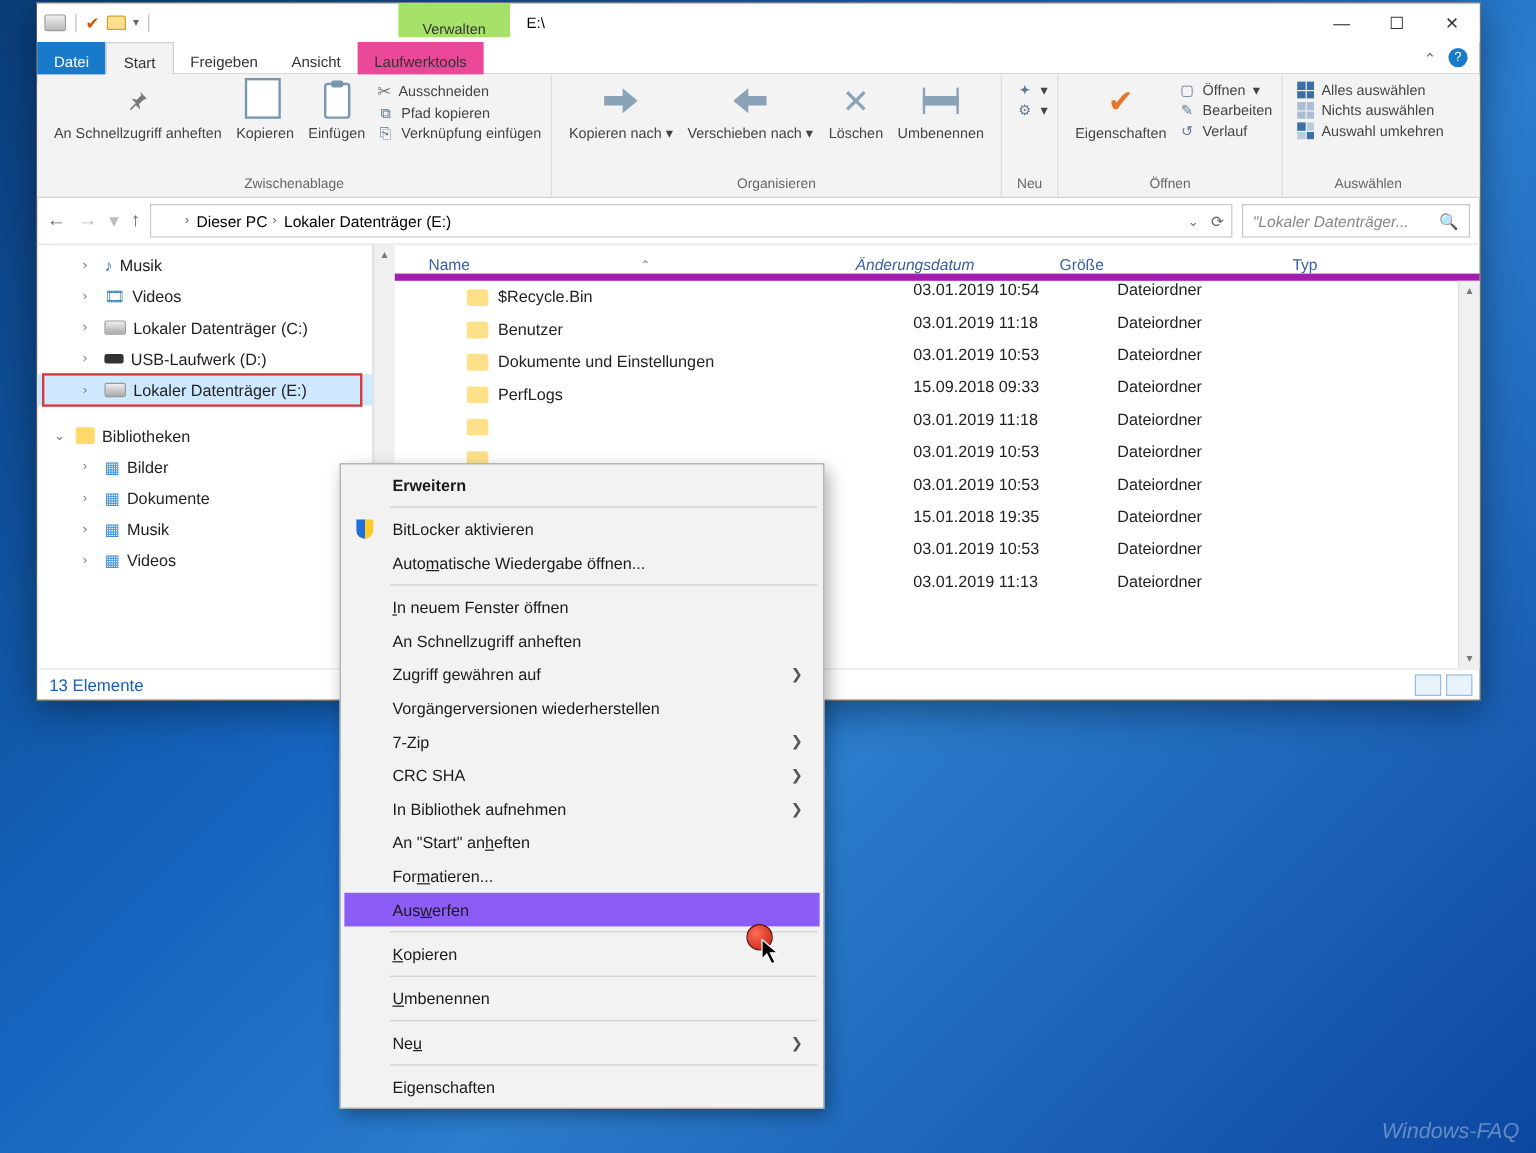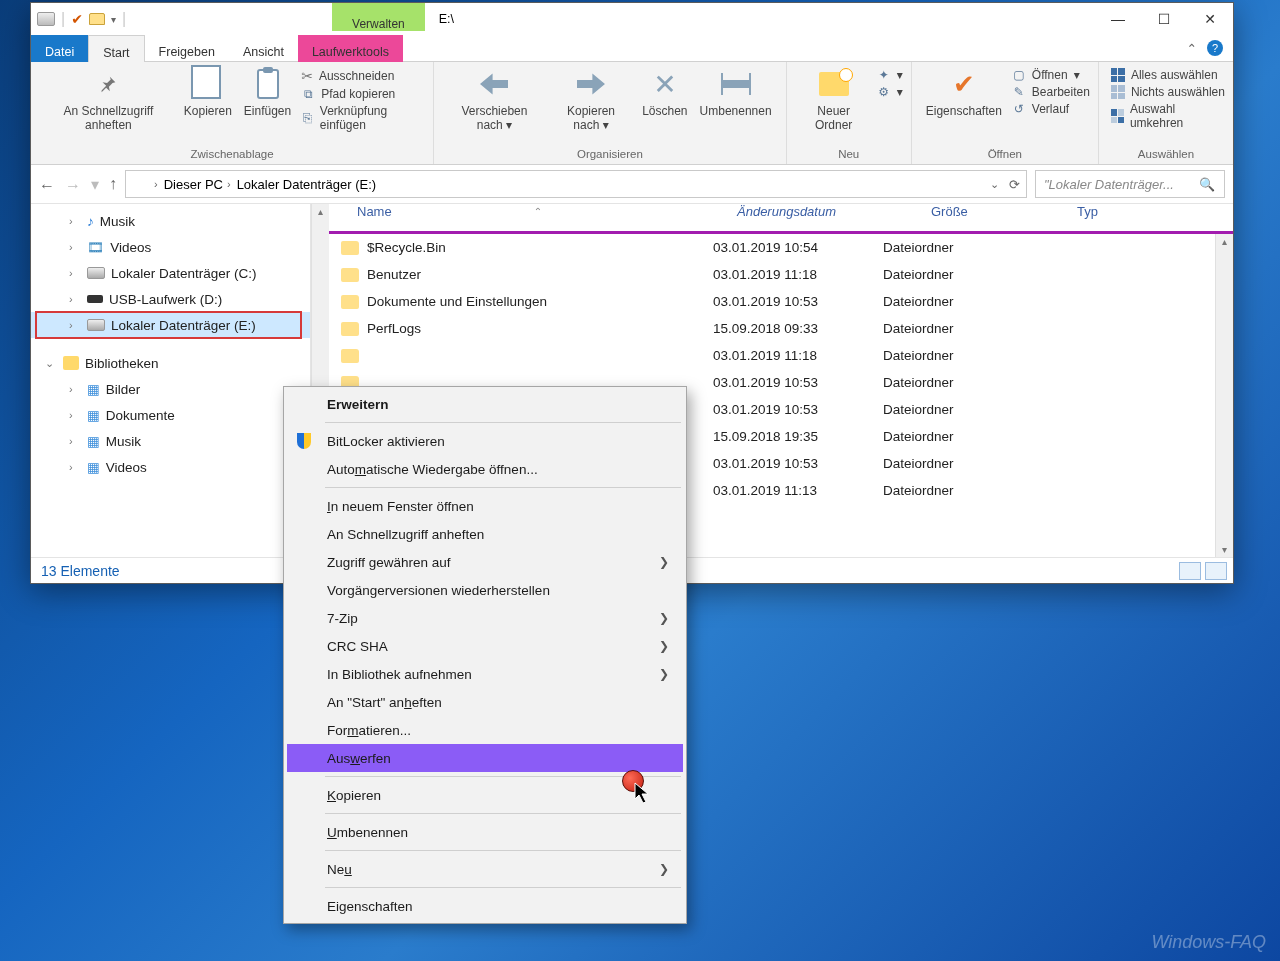--- a/index.html
+++ b/index.html
@@ -72,25 +72,25 @@
   .tree-row.lv2 .ind{width:18px;}
   .tree-row.sel{background:#cde8ff; position:relative;}
   .selbox{border:2px solid #d63a3a; position:absolute; inset:-1px 8px -1px 4px; pointer-events:none;}
   .ic-music{color:#2a7dd6;} .ic-video{color:#277db9;}
   .ic-drv{width:18px;height:12px;background:linear-gradient(#eee,#aaa);border-radius:2px;border:1px solid #999;}
   .ic-usb{width:16px;height:8px;background:#333;border-radius:2px;}
   .ic-lib{width:16px;height:14px;background:#ffd96b;border-radius:2px;}
   .ic-pic{color:#3d8fdb;}
   .sb{ width:18px; background:#f0f0f0; border-left:1px solid #e0e0e0; display:flex;flex-direction:column;align-items:center;justify-content:space-between;padding:2px 0;color:#777;font-size:10px;}
   .content{flex:1;display:flex;flex-direction:column;}
-  .cols{display:flex;height:30px;align-items:flex-start;border-bottom:3px solid #a21caf;font-size:13px;color:#3a5ea4;gap:24px;}
+  .cols{display:flex;height:30px;align-items:flex-end;border-bottom:6px solid #a21caf;font-size:13px;color:#3a5ea4;}
   .col{display:flex;align-items:center;padding:0 14px;border-right:1px solid transparent;}
   .col.name{width:370px;padding-left:28px;} .col.date{width:170px;font-style:italic;} .col.type{width:170px;} .col.size{flex:1;}
   .rows{flex:1;overflow:hidden;font-size:13.5px;color:#222;}
-  .row{display:flex;height:27px;align-items:center;}
+  .row{display:flex;height:27px;margin-left:48px;}
   .row .cname{width:370px;display:flex;align-items:center;gap:8px;padding-left:12px;}
   .row .cdate{width:170px;padding-left:14px;} .row .ctype{width:170px;padding-left:14px;}
   .folder-ic{width:18px;height:14px;background:#ffe08a;border-radius:2px 3px 2px 2px;}
   .sb-r{width:18px;background:#f0f0f0;border-left:1px solid #e0e0e0;display:flex;flex-direction:column;align-items:center;justify-content:space-between;padding:2px 0;color:#777;font-size:10px;}
   .status{height:26px;border-top:1px solid #e4e4e4;display:flex;align-items:center;font-size:14px;color:#1560b3;padding-left:10px;}
   .status .viewbtns{margin-left:auto;display:flex;gap:4px;padding-right:6px;}
   .vbtn{width:22px;height:18px;border:1px solid #9bbce0;background:#e8f2fb;}
   
   .ctx{position:absolute;left:283px;top:386px;width:404px;background:#f2f2f2;border:1px solid #a6a6a6;box-shadow:4px 6px 14px rgba(0,0,0,.35);font-size:13.5px;color:#1b1b1b;padding:3px;}
   .mi{height:28px;display:flex;align-items:center;padding-left:40px;position:relative;text-align:center;}
@@ -180,54 +180,48 @@
               <span>Verknüpfung einfügen</span>
             </div>
         </div>
       </div>
       <div class="lbl">Zwischenablage</div>
     </div>
     <div class="rgroup">
       <div class="items">
         <div class="bigbtn">
             <div class="ic">
+              <div class="ico-arrow"></div>
+            </div>
+            <span><span>Kopieren nach</span> ▾</span>
+          </div>
+        <div class="bigbtn">
+            <div class="ic">
               <div class="ico-arrow left"></div>
             </div>
             <span><span>Verschieben nach</span> ▾</span>
-          </div>
-        <div class="bigbtn">
-            <div class="ic">
-              <div class="ico-arrow"></div>
-            </div>
-            <span><span>Kopieren nach</span> ▾</span>
           </div>
         <div class="vsep"></div>
         <div class="bigbtn">
             <div class="ic">
               <span class="ico-x">✕</span>
             </div>
             <span>Löschen</span>
           </div>
         <div class="bigbtn">
             <div class="ic">
               <div class="ico-rename"></div>
             </div>
             <span>Umbenennen</span>
           </div>
       </div>
       <div class="lbl">Organisieren</div>
     </div>
     <div class="rgroup">
       <div class="items">
-        <div class="bigbtn">
-            <div class="ic">
-              <div class="ico-newfld"></div>
-            </div>
-            <span>Neuer Ordner</span>
-          </div>
         <div class="smallrows">
           <div class="smallrow">
               <span class="sm-ic">✦</span>
               <span>▾</span>
             </div>
           <div class="smallrow">
               <span class="sm-ic">⚙</span>
               <span>▾</span>
             </div>
         </div>
@@ -456,21 +450,21 @@
                 <span></span>
               </div>
               <div class="cdate">03.01.2019 10:53</div>
               <div class="ctype">Dateiordner</div>
             </div>
             <div class="row">
               <div class="cname">
                 <span class="folder-ic"></span>
                 <span></span>
               </div>
-              <div class="cdate">15.09.2018 19:35</div>
+              <div class="cdate">15.01.2018 19:35</div>
               <div class="ctype">Dateiordner</div>
             </div>
             <div class="row">
               <div class="cname">
                 <span class="folder-ic"></span>
                 <span></span>
               </div>
               <div class="cdate">03.01.2019 10:53</div>
               <div class="ctype">Dateiordner</div>
             </div>

